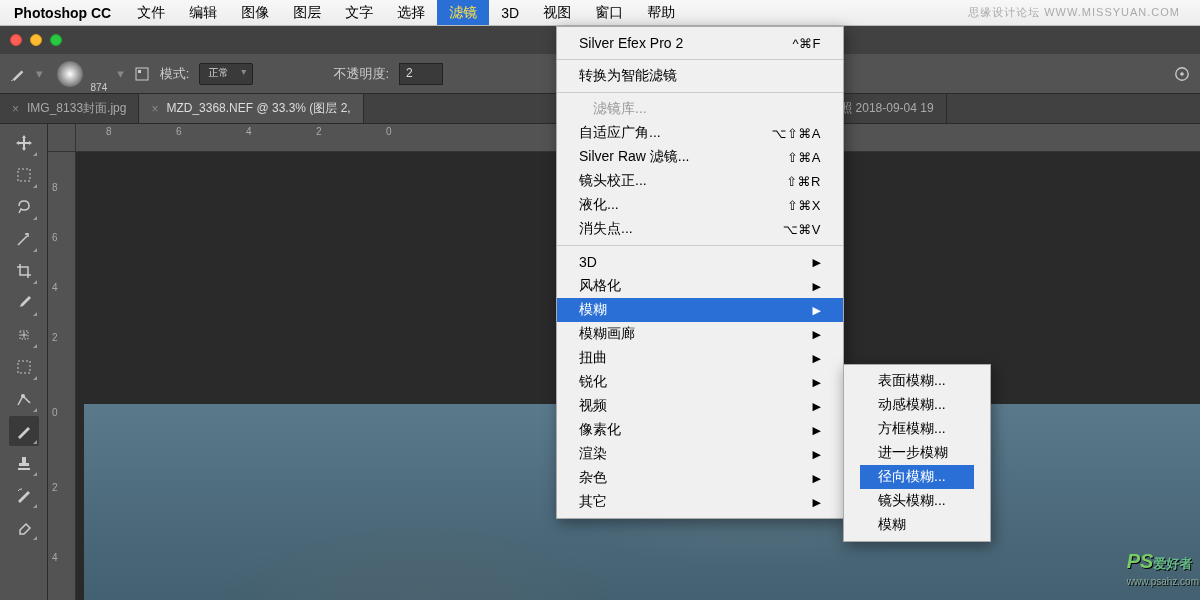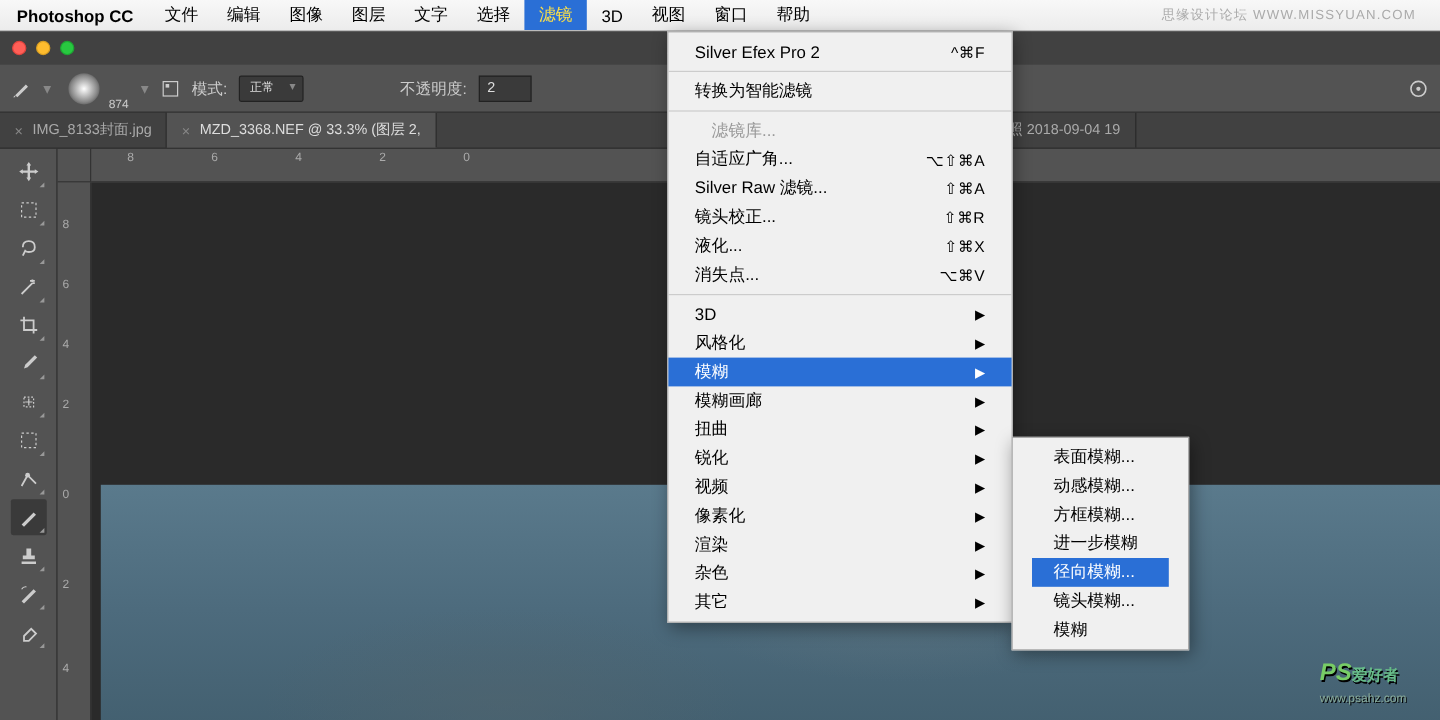--- a/index.html
+++ b/index.html
@@ -44,21 +44,21 @@
 .menu-dropdown { position: absolute; top: 26px; left: 556px; width: 288px; background: #f0f0f0; border: 1px solid #aaa; box-shadow: 2px 4px 14px rgba(0,0,0,0.4); z-index: 200; font-size: 14px; padding: 4px 0; }
 .menu-dropdown .row { display: flex; justify-content: space-between; padding: 3px 22px; align-items: center; color: #000; height: 24px; }
 .menu-dropdown .row.disabled { color: #999; margin-left: 14px; }
 .menu-dropdown .row.highlight { background: #2a6fd6; color: #fff; }
 .menu-dropdown .sep { height: 1px; background: #ccc; margin: 4px 0; }
 .menu-dropdown .arrow { font-size: 11px; }
 .menu-dropdown .shortcut { font-size: 13px; letter-spacing: 0.5px; }
 .submenu { position: absolute; top: 364px; left: 843px; width: 148px; background: #f0f0f0; border: 1px solid #aaa; box-shadow: 2px 4px 14px rgba(0,0,0,0.4); z-index: 201; font-size: 14px; padding: 4px 16px; }
 .submenu .row { padding: 3px 18px; color: #000; height: 24px; display: flex; align-items: center; }
 .submenu .row.highlight { background: #2a6fd6; color: #fff; }
-.watermark-ps { position: absolute; right: 28px; bottom: 12px; font-size: 13px; font-weight: bold; color: #6b8; text-shadow: 1px 1px 0 #000; z-index: 50; }
+.watermark-ps { position: absolute; right: 1px; bottom: 12px; font-size: 13px; font-weight: bold; color: #6b8; text-shadow: 1px 1px 0 #000; z-index: 50; }
 .watermark-ps .big { font-size: 20px; font-style: italic; color: #7c6; }
 svg { display: block; }
 </style>
 </head>
 <body>
 
 <div class="menubar">
   <div class="app-name">Photoshop CC</div>
   <div class="menu-item">文件</div>
   <div class="menu-item">编辑</div>

